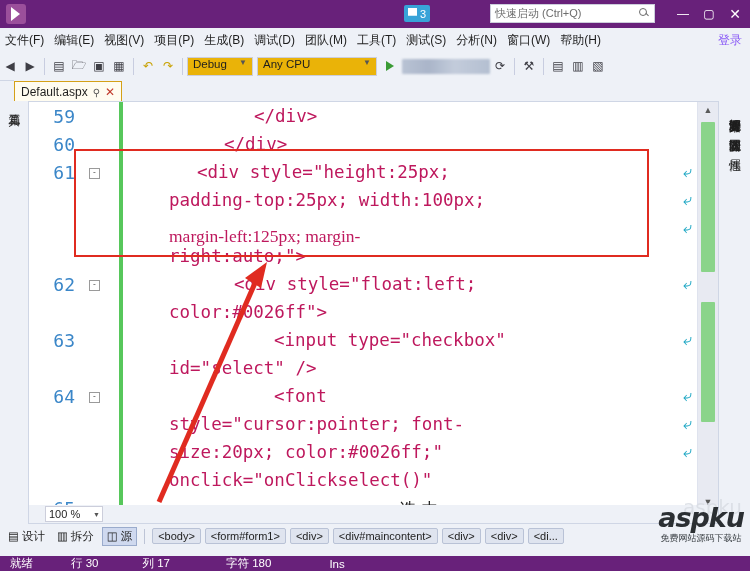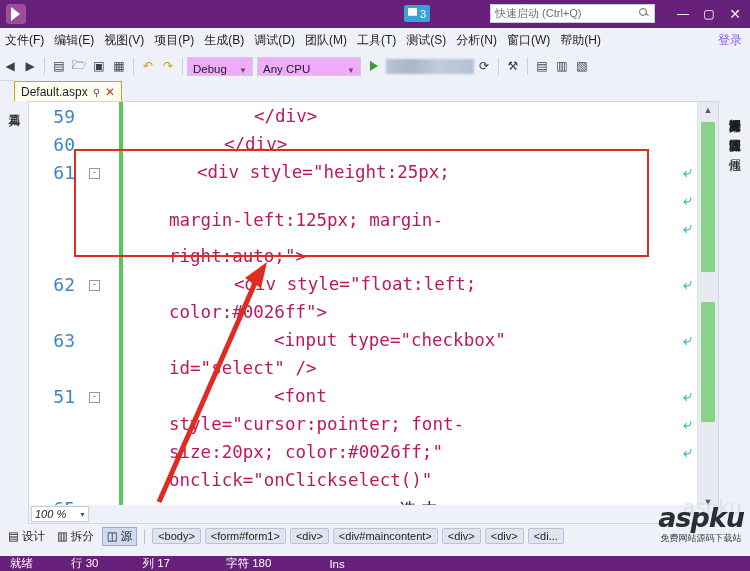--- a/index.html
+++ b/index.html
@@ -164,24 +164,24 @@
     margin: 0 4px;
   }
   .tb-ico {
     width: 20px; height: 20px;
     display: flex; align-items: center; justify-content: center;
     color: #3f3f46;
     font-size: 12px;
   }
   .tb-combo {
     height: 19px;
-    background: #f0abfc;
+    background: #eab308;
     border: 1px solid #cccedb;
     display: flex;
-    align-items: flex-end;
+    align-items: flex-start;
     font-size: 11.5px;
     padding: 0 2px 0 5px;
     box-sizing: border-box;
     color: #1e1e1e;
   }
   .tb-combo .caret {
     margin-left: auto;
     font-size: 8px;
     color: #555;
     padding: 0 3px;
@@ -374,24 +374,23 @@
     align-items: center;
     font-size: 11px;
     color: #1e1e1e;
   }
   .zoom-combo {
     width: 58px; height: 16px;
     background: #ffffff;
     border: 1px solid #cccedb;
     display: flex; align-items: center;
     padding-left: 3px;
-    margin-left: 2px;
+    margin-left: 16px;
     box-sizing: border-box;
     font-size: 11px;
-    font-style: italic;
   }
   .zoom-combo .caret { margin-left: auto; font-size: 7px; padding-right: 2px; color: #555; }
 
   .breadcrumbbar {
     position: absolute;
     left: 0; top: 524px;
     width: 750px; height: 24px;
     background: #eef1f7;
     display: flex;
     align-items: center;
@@ -526,21 +525,21 @@
     <div class="tb-ico">▦</div>
     <div class="tb-sep"></div>
     <div class="tb-ico" style="color:#c8a100;">↶</div>
     <div class="tb-ico" style="color:#c8a100;">↷</div>
     <div class="tb-sep"></div>
 
     <div class="tb-combo" style="width:66px;">
       <span>Debug</span>
       <span class="caret">▼</span>
     </div>
-    <div class="tb-combo" style="width:104px; margin-left:4px;">
+    <div class="tb-combo" style="width:120px; margin-left:4px;">
       <span>Any CPU</span>
       <span class="caret">▼</span>
     </div>
 
     <div class="run-btn" style="margin-left:6px;">
       <span class="play-tri"></span>
       <span></span>
     </div>
     <div class="blur-box" style="width:88px; margin-left:2px;"></div>
     <div class="tb-ico">⟳</div>
@@ -572,31 +571,32 @@
 
   <div class="editor">
 
     <div class="changebar" style="top:0; height:408px;"></div>
 
     <div class="lineno" style="left:2px;  top:4px;">59</div>
     <div class="lineno" style="left:2px;  top:32px;">60</div>
     <div class="lineno" style="left:2px;  top:60px;">61</div>
     <div class="lineno" style="left:2px;  top:172px;">62</div>
     <div class="lineno" style="left:2px;  top:228px;">63</div>
-    <div class="lineno" style="left:2px;  top:284px;">51</div>
+    <div class="lineno" style="left:2px;  top:284px;">64</div>
     <div class="lineno" style="left:2px;  top:396px;">65</div>
 
     <div class="collapse-box" style="left:60px; top:66px;">-</div>
     <div class="collapse-box" style="left:60px; top:178px;">-</div>
     <div class="collapse-box" style="left:60px; top:290px;">-</div>
 
     <div class="line" style="left:225px; top:4px;">&lt;/div&gt;</div>
     <div class="line" style="left:195px; top:32px;">&lt;/div&gt;</div>
     <div class="line" style="left:168px; top:60px;">&lt;div style="height:25px;</div>
-    <div class="line" style="left:140px; top:108px;">margin-left:125px; margin-</div>
+    <div class="line" style="left:140px; top:88px;">padding-top:25px; width:100px;</div>
+    <div class="line" style="left:140px; top:124px;font-family:Liberation Serif, serif;">margin-left:125px; margin-</div>
     <div class="line" style="left:140px; top:144px;">right:auto;"&gt;</div>
     <div class="line" style="left:205px; top:172px;">&lt;div style="float:left;</div>
     <div class="line" style="left:140px; top:200px;">color:#0026ff"&gt;</div>
     <div class="line" style="left:245px; top:228px;">&lt;input type="checkbox"</div>
     <div class="line" style="left:140px; top:256px;">id="select" /&gt;</div>
     <div class="line" style="left:245px; top:284px;">&lt;font</div>
     <div class="line" style="left:140px; top:312px;">style="cursor:pointer; font-</div>
     <div class="line" style="left:140px; top:340px;">size:20px; color:#0026ff;"</div>
     <div class="line" style="left:140px; top:368px;">onclick="onClickselect()"</div>
 

